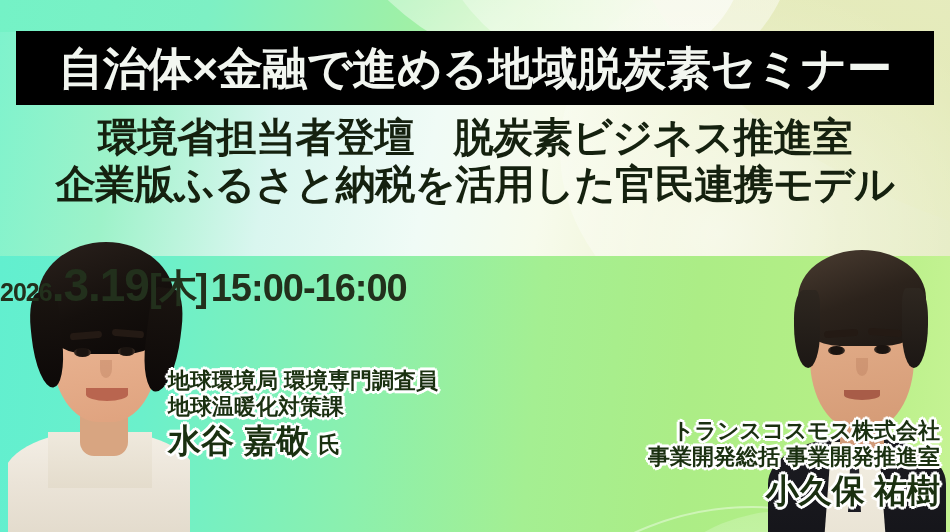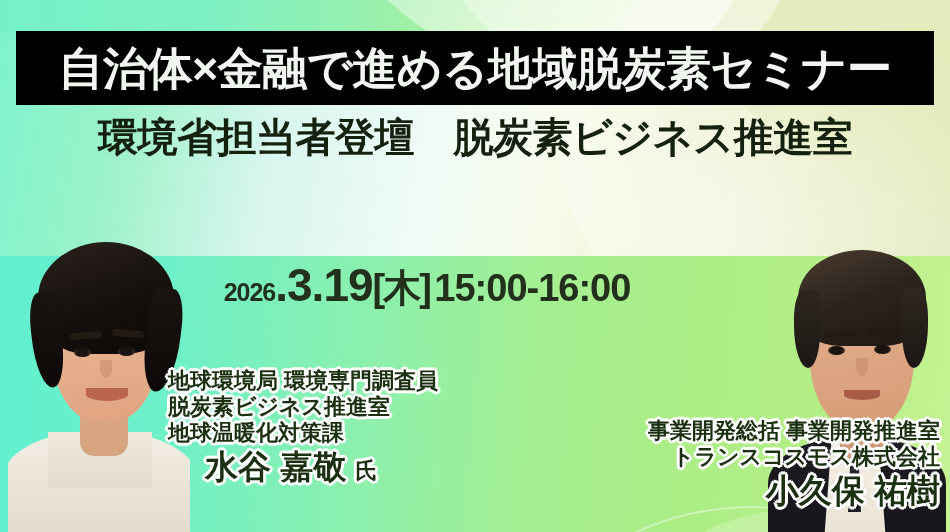--- a/index.html
+++ b/index.html
@@ -63,21 +63,21 @@
   
   .subtitle{
     position:absolute;left:0;top:114px;width:950px;text-align:center;
     color:#15210f;font-size:40px;font-weight:bold;line-height:1.18;
     letter-spacing:-0.5px;white-space:nowrap;
   }
   .subtitle div{width:950px;}
 
   
   .date-line{
-    position:absolute;left:0;top:262px;width:854px;text-align:center;
+    position:absolute;left:0;top:262px;width:854px;
     color:#22301c;font-weight:bold;white-space:nowrap;line-height:1;
   }
   .date-year{font-size:25px;vertical-align:baseline;letter-spacing:-1px;}
   .date-main{font-size:46px;letter-spacing:-1px;}
   .date-day{font-size:38px;letter-spacing:-2px;}
   .date-time{font-size:38px;letter-spacing:-1px;}
 
   
   .photo{position:absolute;overflow:hidden;}
   .photo-left{left:8px;top:236px;width:182px;height:296px;}
@@ -137,21 +137,21 @@
   .spk-text{
     position:absolute;color:#1a3010;font-weight:bold;line-height:1.18;
     white-space:nowrap;
     text-shadow:
       2px 0 0 #fff,-2px 0 0 #fff,0 2px 0 #fff,0 -2px 0 #fff,
       2px 2px 0 #fff,-2px 2px 0 #fff,2px -2px 0 #fff,-2px -2px 0 #fff,
       3px 0 0 #fff,-3px 0 0 #fff,0 3px 0 #fff,0 -3px 0 #fff;
   }
   .spk-left{left:168px;top:368px;text-align:left;font-size:22px;}
   .spk-right{left:940px;top:418px;text-align:right;font-size:22px;transform:translateX(-100%);}
-  .spk-name{font-size:33px;line-height:1.25;margin-left:37px;}
+  .spk-name{font-size:33px;line-height:1.25;}
   .spk-name .suffix{font-size:22px;}
 </style>
 </head>
 <body>
 
 <div id="banner">
 
   <div class="bg-top"></div>
   <div class="bg-top-upper"></div>
   <div class="curve-right"></div>
@@ -198,32 +198,32 @@
     <div class="p-nose" style="left:94px;top:120px;"></div>
     <div class="p-mouth" style="left:82px;top:152px;width:36px;height:10px;background:#a85c48;"></div>
   </div>
 
   <div class="title-bar">
     <span class="title-text">自治体×金融で進める地域脱炭素セミナー</span>
   </div>
 
   <div class="subtitle">
     <div>環境省担当者登壇　脱炭素ビジネス推進室</div>
+    <div>企業版ふるさと納税を活用した官民連携モデル</div>
   </div>
 
   <div class="date-line">
     <span class="date-year">2026</span><span class="date-main">.</span><span class="date-main">3.19</span><span class="date-day">[木]</span>&nbsp;<span class="date-time">15:00-16:00</span>
   </div>
 
   <div class="spk-text spk-left">
     <div>地球環境局 環境専門調査員</div>
-    <div>脱炭素ビジネス推進室</div>
     <div>地球温暖化対策課</div>
     <div class="spk-name"><span>水谷 嘉敬</span> <span class="suffix">氏</span></div>
   </div>
 
   <div class="spk-text spk-right">
+    <div>トランスコスモス株式会社</div>
     <div>事業開発総括 事業開発推進室</div>
-    <div>トランスコスモス株式会社</div>
     <div class="spk-name">小久保 祐樹</div>
   </div>
 
 </div>
 
 </body></html>

